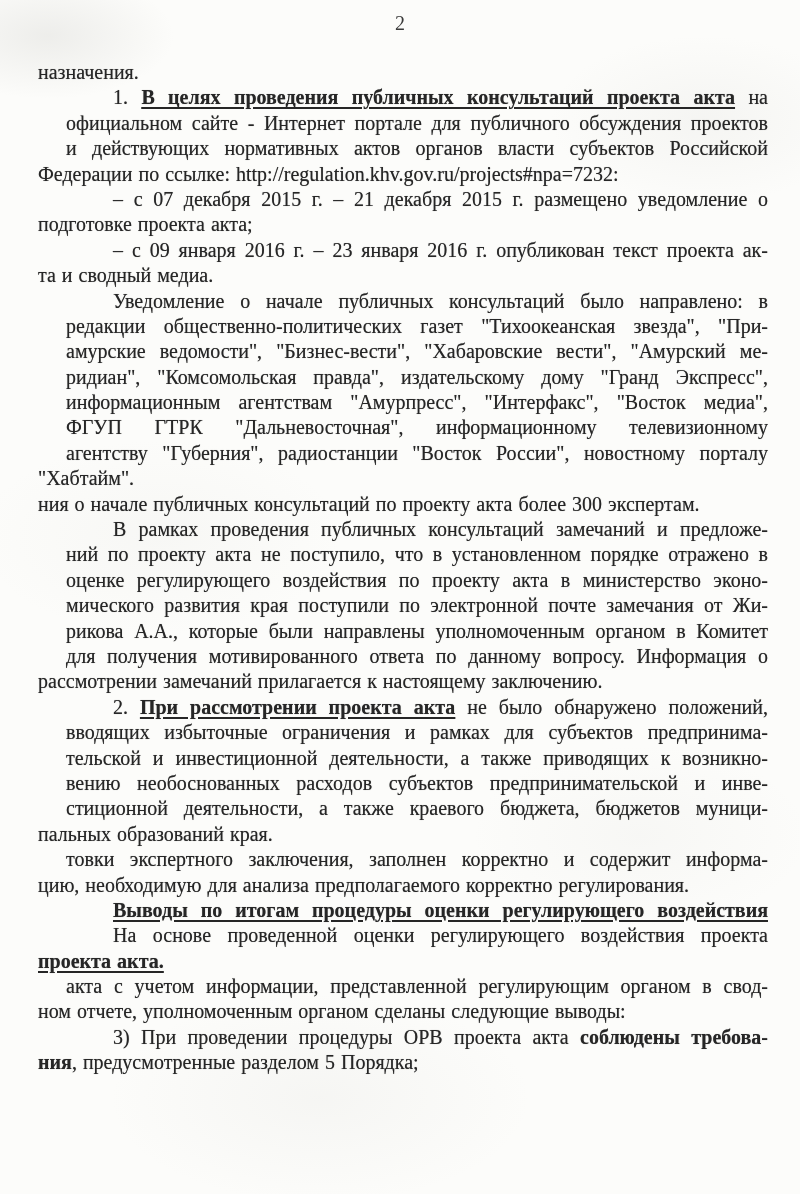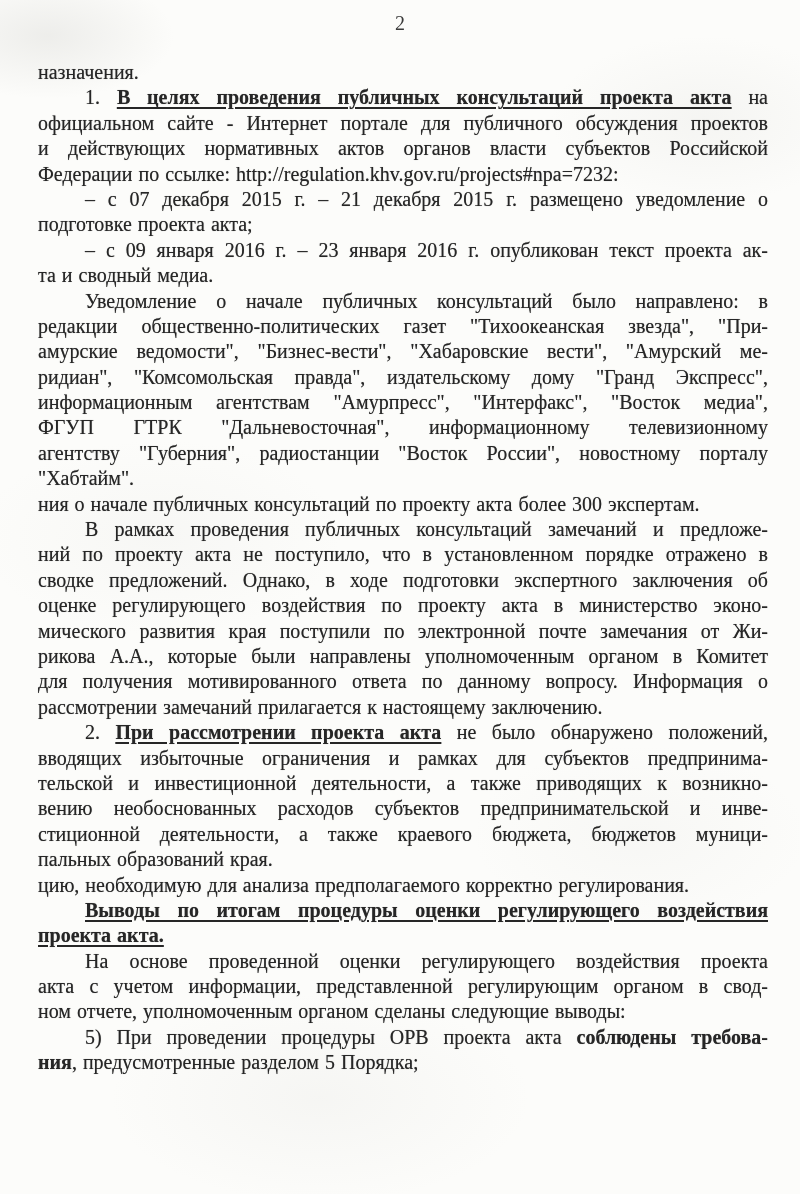--- a/index.html
+++ b/index.html
@@ -42,20 +42,21 @@
     text-align: left;
     color: #262626;
     text-shadow: 0 0 0.7px rgba(30,30,30,0.55);
     word-spacing: 1px;
     overflow: visible;
   }
   .line.just {
     white-space: normal;
     text-align: justify;
     text-align-last: justify;
+    margin-left: 28px;
   }
   .line.ind { padding-left: 47px; }
   .line.just.ind { padding-left: 0; text-indent: 47px; }
   .s-n { font-weight: normal; }
   .s-b { font-weight: bold; }
   .s-bu {
     font-weight: bold;
     text-decoration: underline;
     text-decoration-thickness: 1.5px;
     text-underline-offset: 3px;
@@ -80,34 +81,34 @@
       <div class="line just"><span class="s-n">редакции общественно-политических газет "Тихоокеанская звезда", "При-</span></div>
       <div class="line just"><span class="s-n">амурские ведомости", "Бизнес-вести", "Хабаровские вести", "Амурский ме-</span></div>
       <div class="line just"><span class="s-n">ридиан", "Комсомольская правда", издательскому дому "Гранд Экспресс",</span></div>
       <div class="line just"><span class="s-n">информационным агентствам "Амурпресс", "Интерфакс", "Восток медиа",</span></div>
       <div class="line just"><span class="s-n">ФГУП ГТРК "Дальневосточная", информационному телевизионному</span></div>
       <div class="line just"><span class="s-n">агентству "Губерния", радиостанции "Восток России", новостному порталу</span></div>
       <div class="line"><span class="s-n">"Хабтайм".</span></div>
       <div class="line"><span class="s-n">ния о начале публичных консультаций по проекту акта более 300 экспертам.</span></div>
       <div class="line just ind"><span class="s-n">В рамках проведения публичных консультаций замечаний и предложе-</span></div>
       <div class="line just"><span class="s-n">ний по проекту акта не поступило, что в установленном порядке отражено в</span></div>
-      <div class="line just"><span class="s-n">сводке предложений. Однако, в ходе подготовки экспертного заключения об</span></div>
       <div class="line just"><span class="s-n">оценке регулирующего воздействия по проекту акта в министерство эконо-</span></div>
       <div class="line just"><span class="s-n">мического развития края поступили по электронной почте замечания от Жи-</span></div>
       <div class="line just"><span class="s-n">рикова А.А., которые были направлены уполномоченным органом в Комитет</span></div>
       <div class="line just"><span class="s-n">для получения мотивированного ответа по данному вопросу. Информация о</span></div>
       <div class="line"><span class="s-n">рассмотрении замечаний прилагается к настоящему заключению.</span></div>
       <div class="line just ind"><span class="s-n">2. </span><span class="s-bu">При рассмотрении проекта акта</span><span class="s-n"> не было обнаружено положений,</span></div>
       <div class="line just"><span class="s-n">вводящих избыточные ограничения и рамках для субъектов предпринима-</span></div>
       <div class="line just"><span class="s-n">тельской и инвестиционной деятельности, а также приводящих к возникно-</span></div>
       <div class="line just"><span class="s-n">вению необоснованных расходов субъектов предпринимательской и инве-</span></div>
       <div class="line just"><span class="s-n">стиционной деятельности, а также краевого бюджета, бюджетов муници-</span></div>
       <div class="line"><span class="s-n">пальных образований края.</span></div>
+      <div class="line just"><span class="s-n">товки экспертного заключения, заполнен корректно и содержит информа-</span></div>
       <div class="line"><span class="s-n">цию, необходимую для анализа предполагаемого корректно регулирования.</span></div>
       <div class="line just ind"><span class="s-bu">Выводы по итогам процедуры оценки регулирующего воздействия</span></div>
+      <div class="line just ind"><span class="s-n">На основе проведенной оценки регулирующего воздействия проекта</span></div>
       <div class="line"><span class="s-bu">проекта акта.</span></div>
-      <div class="line just ind"><span class="s-n">На основе проведенной оценки регулирующего воздействия проекта</span></div>
       <div class="line just"><span class="s-n">акта с учетом информации, представленной регулирующим органом в свод-</span></div>
       <div class="line"><span class="s-n">ном отчете, уполномоченным органом сделаны следующие выводы:</span></div>
-      <div class="line just ind"><span class="s-n">5) При проведении процедуры ОРВ проекта акта </span><span class="s-b">соблюдены требова-</span></div>
+      <div class="line just ind"><span class="s-n">3) При проведении процедуры ОРВ проекта акта </span><span class="s-b">соблюдены требова-</span></div>
       <div class="line"><span class="s-b">ния</span><span class="s-n">, предусмотренные разделом 5 Порядка;</span></div>
     </div>
 </div>
 
 </body></html>

